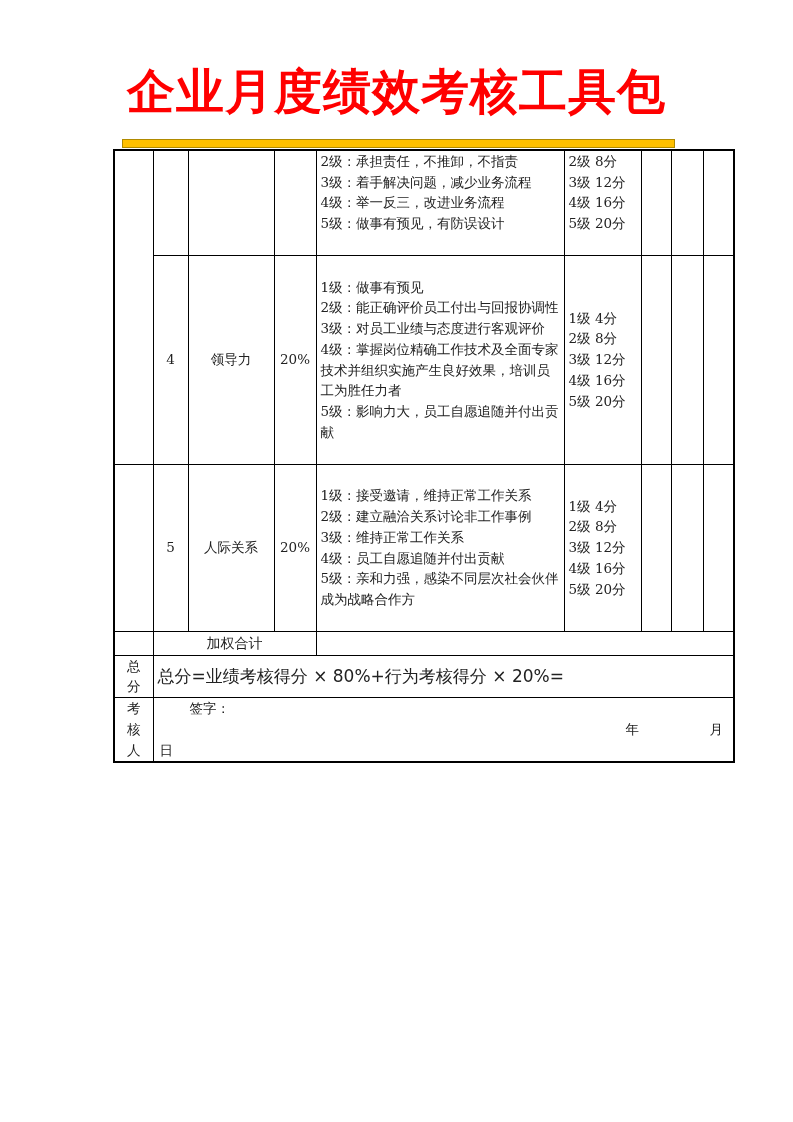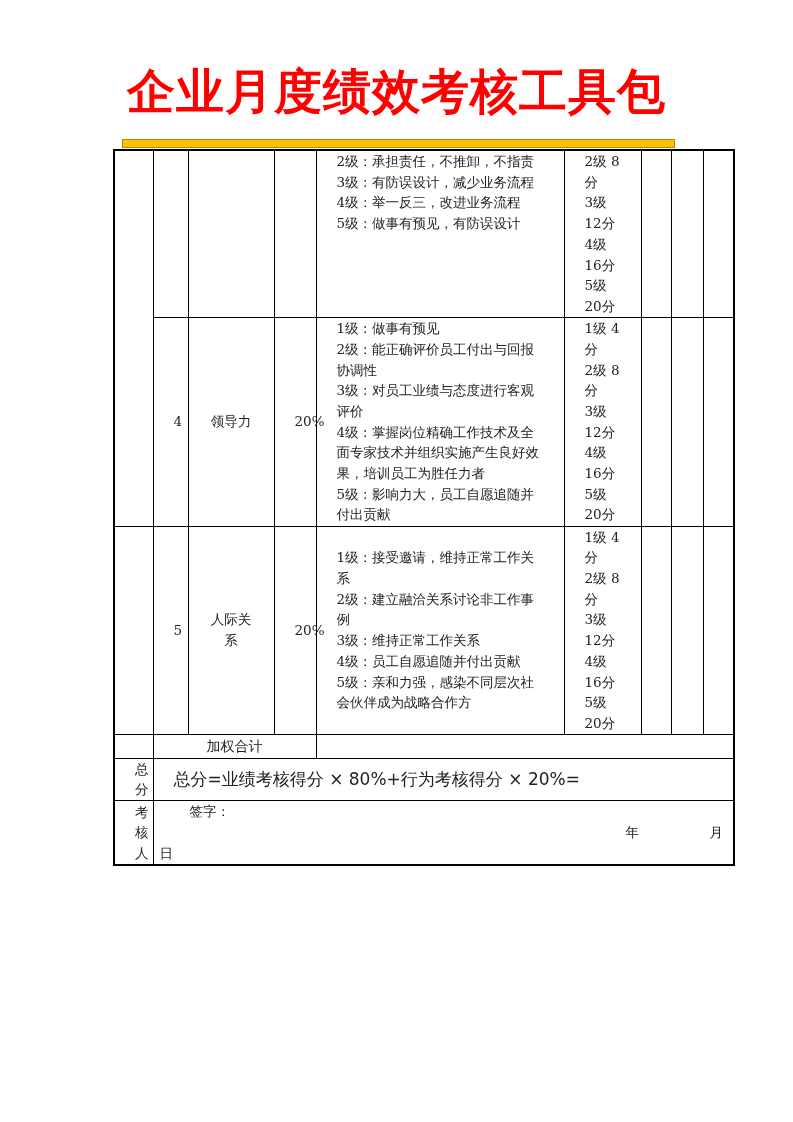--- a/index.html
+++ b/index.html
@@ -6,21 +6,21 @@
   body { width:793px; height:1122px; position:relative; overflow:hidden;
          font-family:"DejaVu Serif","Liberation Serif",serif; color:#222; }
   .title { position:absolute; left:0; top:60px; width:793px; text-align:center;
            font-family:Liberation Sans, sans-serif; font-weight:bold;
            font-size:48px; color:#ff0000; letter-spacing:1px; line-height:64px; }
   .ybar { position:absolute; left:122px; top:139px; width:553px; height:9px;
           background:#ffc000; border:1px solid #b08a00; box-sizing:border-box; }
   table.sheet { position:absolute; left:113px; top:149px; width:620px;
                 border-collapse:collapse; table-layout:fixed;
                 border:2px solid #000; font-size:13.5px; }
-  table.sheet td { border:1px solid #000; padding:0 20px; vertical-align:middle;
+  table.sheet td { border:1px solid #000; padding:0 4px; vertical-align:middle;
                    line-height:20.7px; }
   .c { text-align:center; }
   .desc { padding:1px 4px 0 5px; }
   .desc div, .score div { white-space:normal; }
   .score { padding-left:5px;margin-left:13px; }
   .bold { font-weight:normal; font-family:"DejaVu Sans","Liberation Sans",sans-serif; font-size:14px; }
   .vert { text-align:center; padding:0; }
   .formula { font-family:"DejaVu Sans","Liberation Sans",sans-serif; font-size:17px; padding-left:6px; }
 </style>
 </head>
@@ -43,21 +43,21 @@
   </colgroup>
 
   <tbody>
       <tr style="height:105px">
     <td rowspan="2"></td>
     <td class="c"></td>
     <td class="c"></td>
     <td class="c"></td>
     <td class="desc" style="vertical-align:top">
       <div>2级：承担责任，不推卸，不指责</div>
-      <div>3级：有防误设计，减少业务流程</div>
+      <div>3级：着手解决问题，减少业务流程</div>
       <div>4级：举一反三，改进业务流程</div>
       <div>5级：做事有预见，有防误设计</div>
     </td>
     <td class="score" style="vertical-align:top">
       <div>2级 8分</div>
       <div>3级 12分</div>
       <div>4级 16分</div>
       <div>5级 20分</div>
     </td>
     <td></td>

